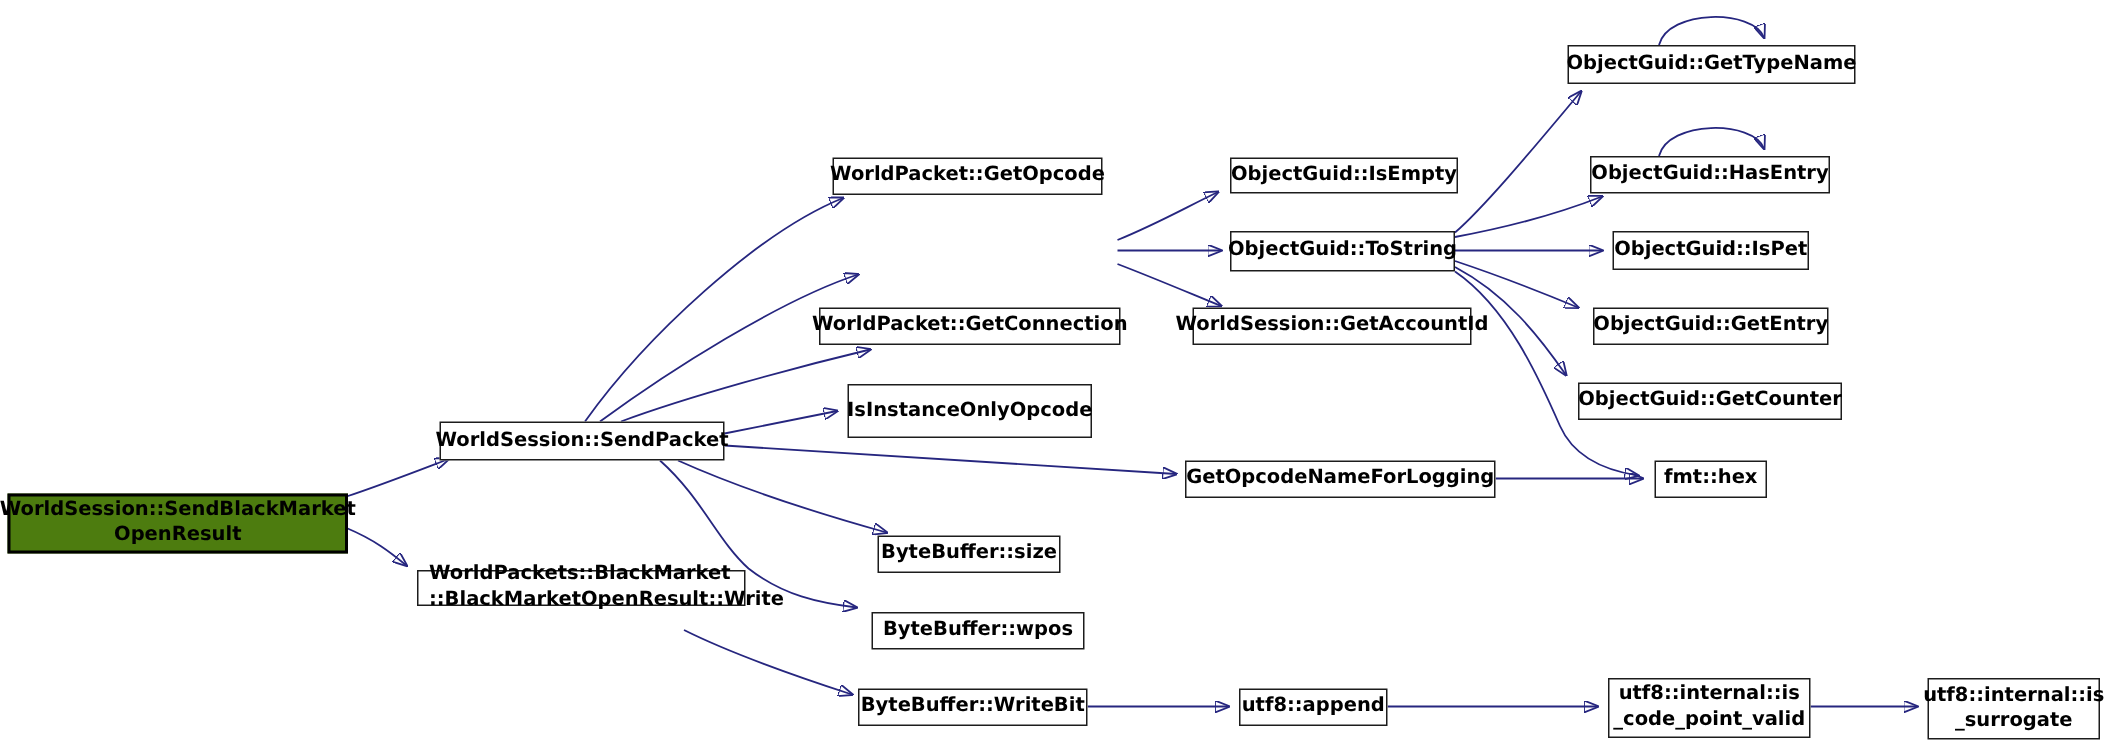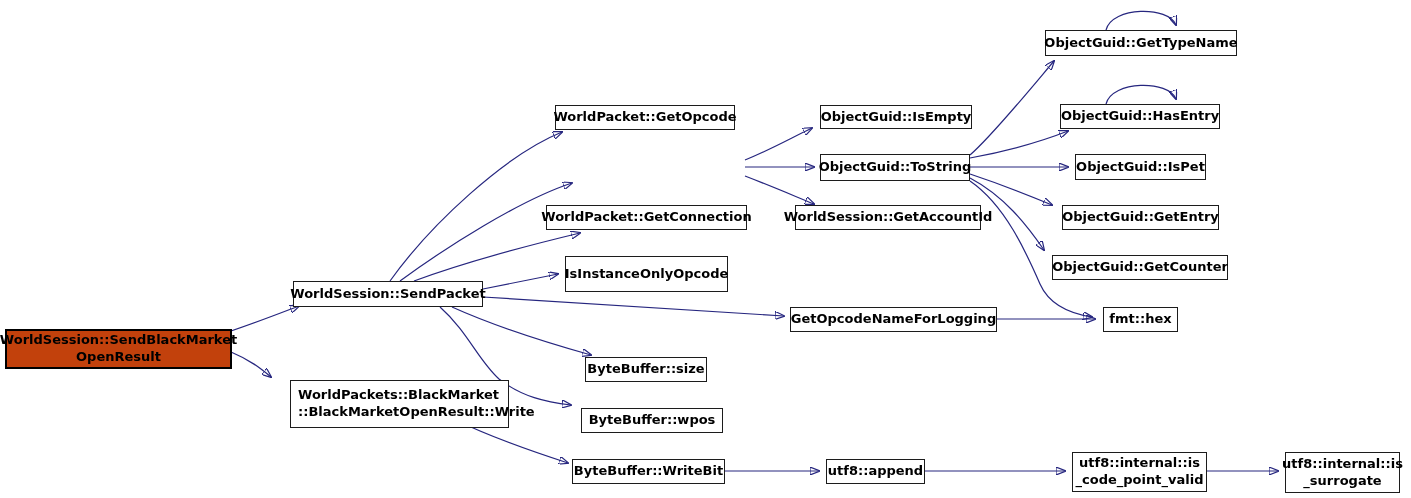--- a/index.html
+++ b/index.html
@@ -24,21 +24,21 @@
     display: flex;
     align-items: center;
     justify-content: center;
     text-align: center;
     white-space: pre-line;
     cursor: pointer;
     font-weight: bold;
   }
   .node.left { justify-content: flex-start; text-align: left; padding-left: 7px; }
   .node.current {
-    background: #c2410c;
+    background: #4d7c0f;
     border: 2px solid #000000;
     cursor: default;
   }
 </style>
 </head>
 <body>
 
 <div class="canvas">
 
   <svg class="edges" width="1411" height="498" viewBox="0 0 1411 498" xmlns="http://www.w3.org/2000/svg">
@@ -69,21 +69,21 @@
     <path d="M1106,30 C1112,6 1169,6 1176,25" marker-end="url(#arrow)"></path>
     <path d="M1106,104 C1112,80 1169,80 1176,99" marker-end="url(#arrow)"></path>
     <path d="M997,319 L1095,319" marker-end="url(#arrow)"></path>
     <path d="M725,471 L819,471" marker-end="url(#arrow)"></path>
     <path d="M925,471 L1065,471" marker-end="url(#arrow)"></path>
     <path d="M1207,471 L1278,471" marker-end="url(#arrow)"></path>
   </svg>
 
   <div class="node current" style="left:5px;top:329px;width:227px;height:40px">WorldSession::SendBlackMarket
 OpenResult</div>
-  <div class="node left" style="left:290px;top:380px;width:219px;height:48px">WorldPackets::BlackMarket
+  <div class="node left" style="left:278px;top:380px;width:219px;height:24px">WorldPackets::BlackMarket
 ::BlackMarketOpenResult::Write</div>
   <div class="node" style="left:555px;top:105px;width:180px;height:25px">WorldPacket::GetOpcode</div>
   <div class="node" style="left:293px;top:281px;width:190px;height:26px">WorldSession::SendPacket</div>
   <div class="node" style="left:546px;top:205px;width:201px;height:25px">WorldPacket::GetConnection</div>
   <div class="node" style="left:565px;top:256px;width:163px;height:36px">IsInstanceOnlyOpcode</div>
   <div class="node" style="left:585px;top:357px;width:122px;height:25px">ByteBuffer::size</div>
   <div class="node" style="left:581px;top:408px;width:142px;height:25px">ByteBuffer::wpos</div>
   <div class="node" style="left:572px;top:459px;width:153px;height:25px">ByteBuffer::WriteBit</div>
   <div class="node" style="left:790px;top:307px;width:207px;height:25px">GetOpcodeNameForLogging</div>
   <div class="node" style="left:820px;top:105px;width:152px;height:24px">ObjectGuid::IsEmpty</div>

